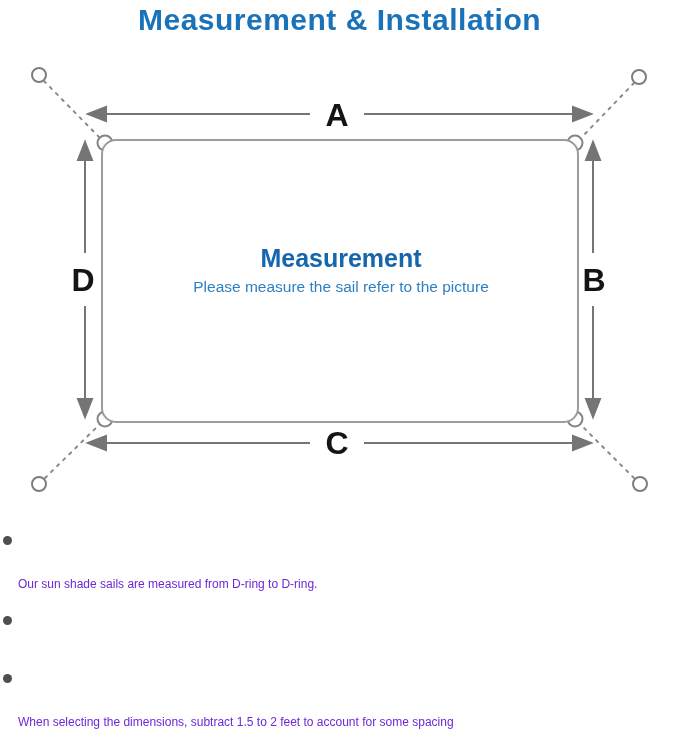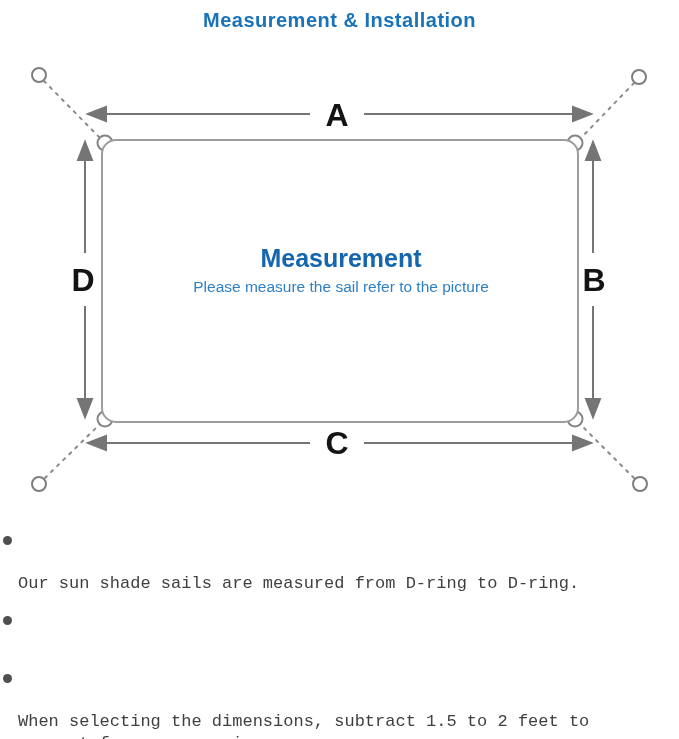--- a/index.html
+++ b/index.html
@@ -2,21 +2,21 @@
 <html><head>
 <meta charset="utf-8">
 <style>
   html,body{margin:0;padding:0;background:#ffffff;}
   .page{
     position:relative;width:679px;height:739px;background:#ffffff;
     font-family:"Liberation Sans",sans-serif;overflow:hidden;
   }
   .page-title{
     position:absolute;top:0;left:0;width:100%;margin:0;
-    text-align:center;font-size:20px;font-weight:bold;line-height:40px;
+    text-align:center;font-size:30px;font-weight:bold;line-height:40px;
     color:#1a73b9;letter-spacing:0.5px;
   }
   svg.diagram{position:absolute;top:0;left:0;display:block;}
   .dim-label{
     font-family:"Liberation Sans",sans-serif;font-weight:bold;
     font-size:32px;fill:#141414;text-anchor:middle;
   }
   .center-title{
     font-family:"Liberation Sans",sans-serif;font-weight:bold;
     font-size:25px;fill:#1566ac;text-anchor:middle;
@@ -24,23 +24,22 @@
   .center-subtitle{
     font-family:"Liberation Sans",sans-serif;
     font-size:15.5px;fill:#2f80c2;text-anchor:middle;
   }
   .notes{
     position:absolute;top:529px;left:3px;right:9px;
     list-style:none;margin:0;padding:0;
   }
   .notes li{
     position:relative;padding-left:15px;margin:0 0 14px 0;
-    font-size:17px;line-height:22px;color:#404040;
+    font-size:12px;line-height:22px;color:#6d28d9;
     white-space:pre-line;
-    font-family:Liberation Mono, monospace;
   }
   .notes li .dot{
     position:absolute;left:0;top:7px;width:9px;height:9px;
     border-radius:50%;background:#4f4f4f;
   }
 </style>
 </head>
 <body>
 
 <div class="page">

